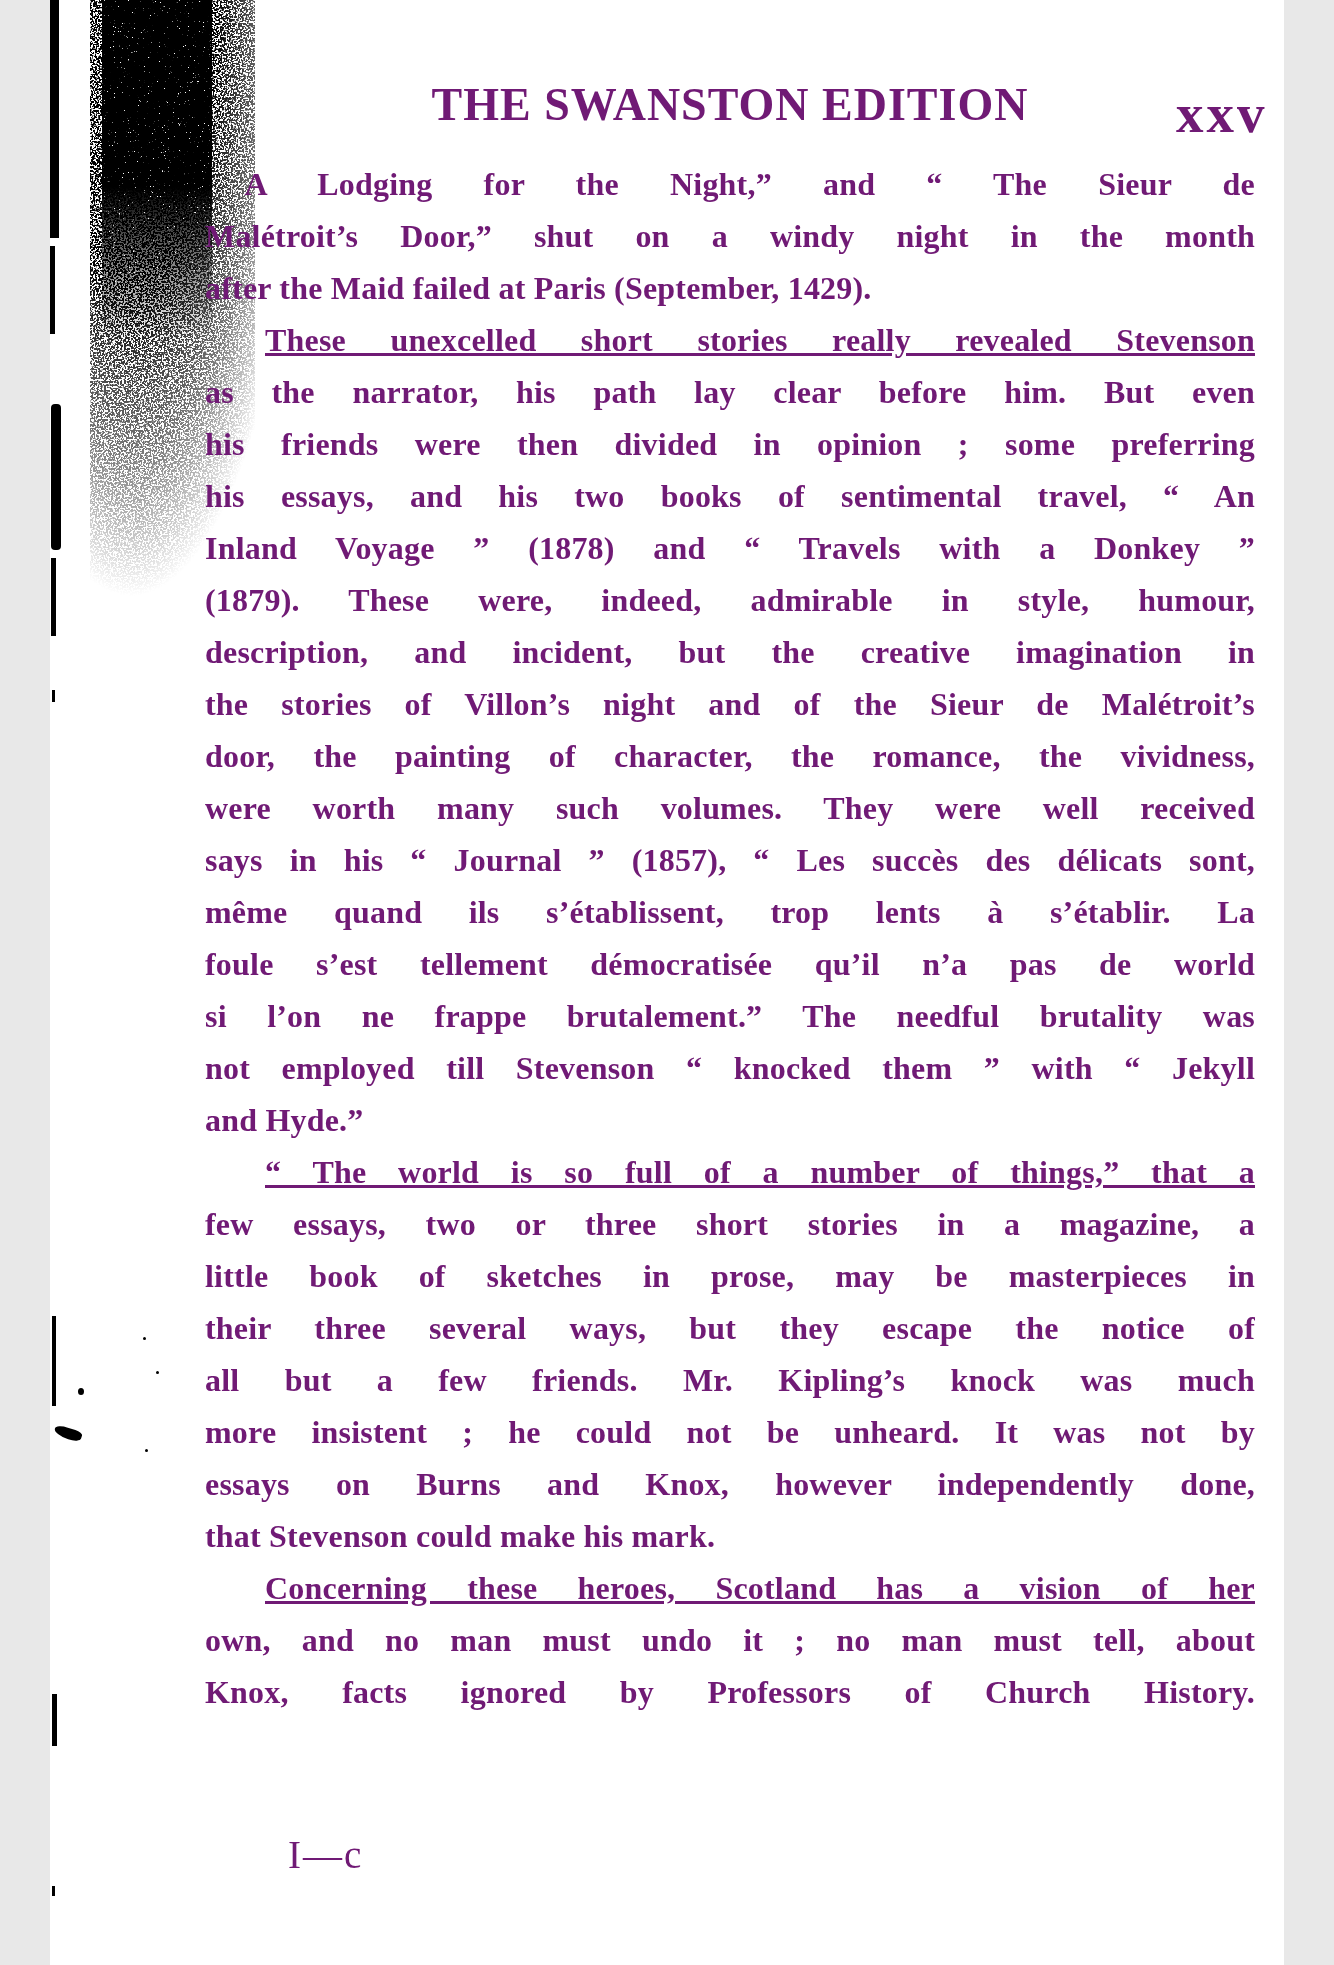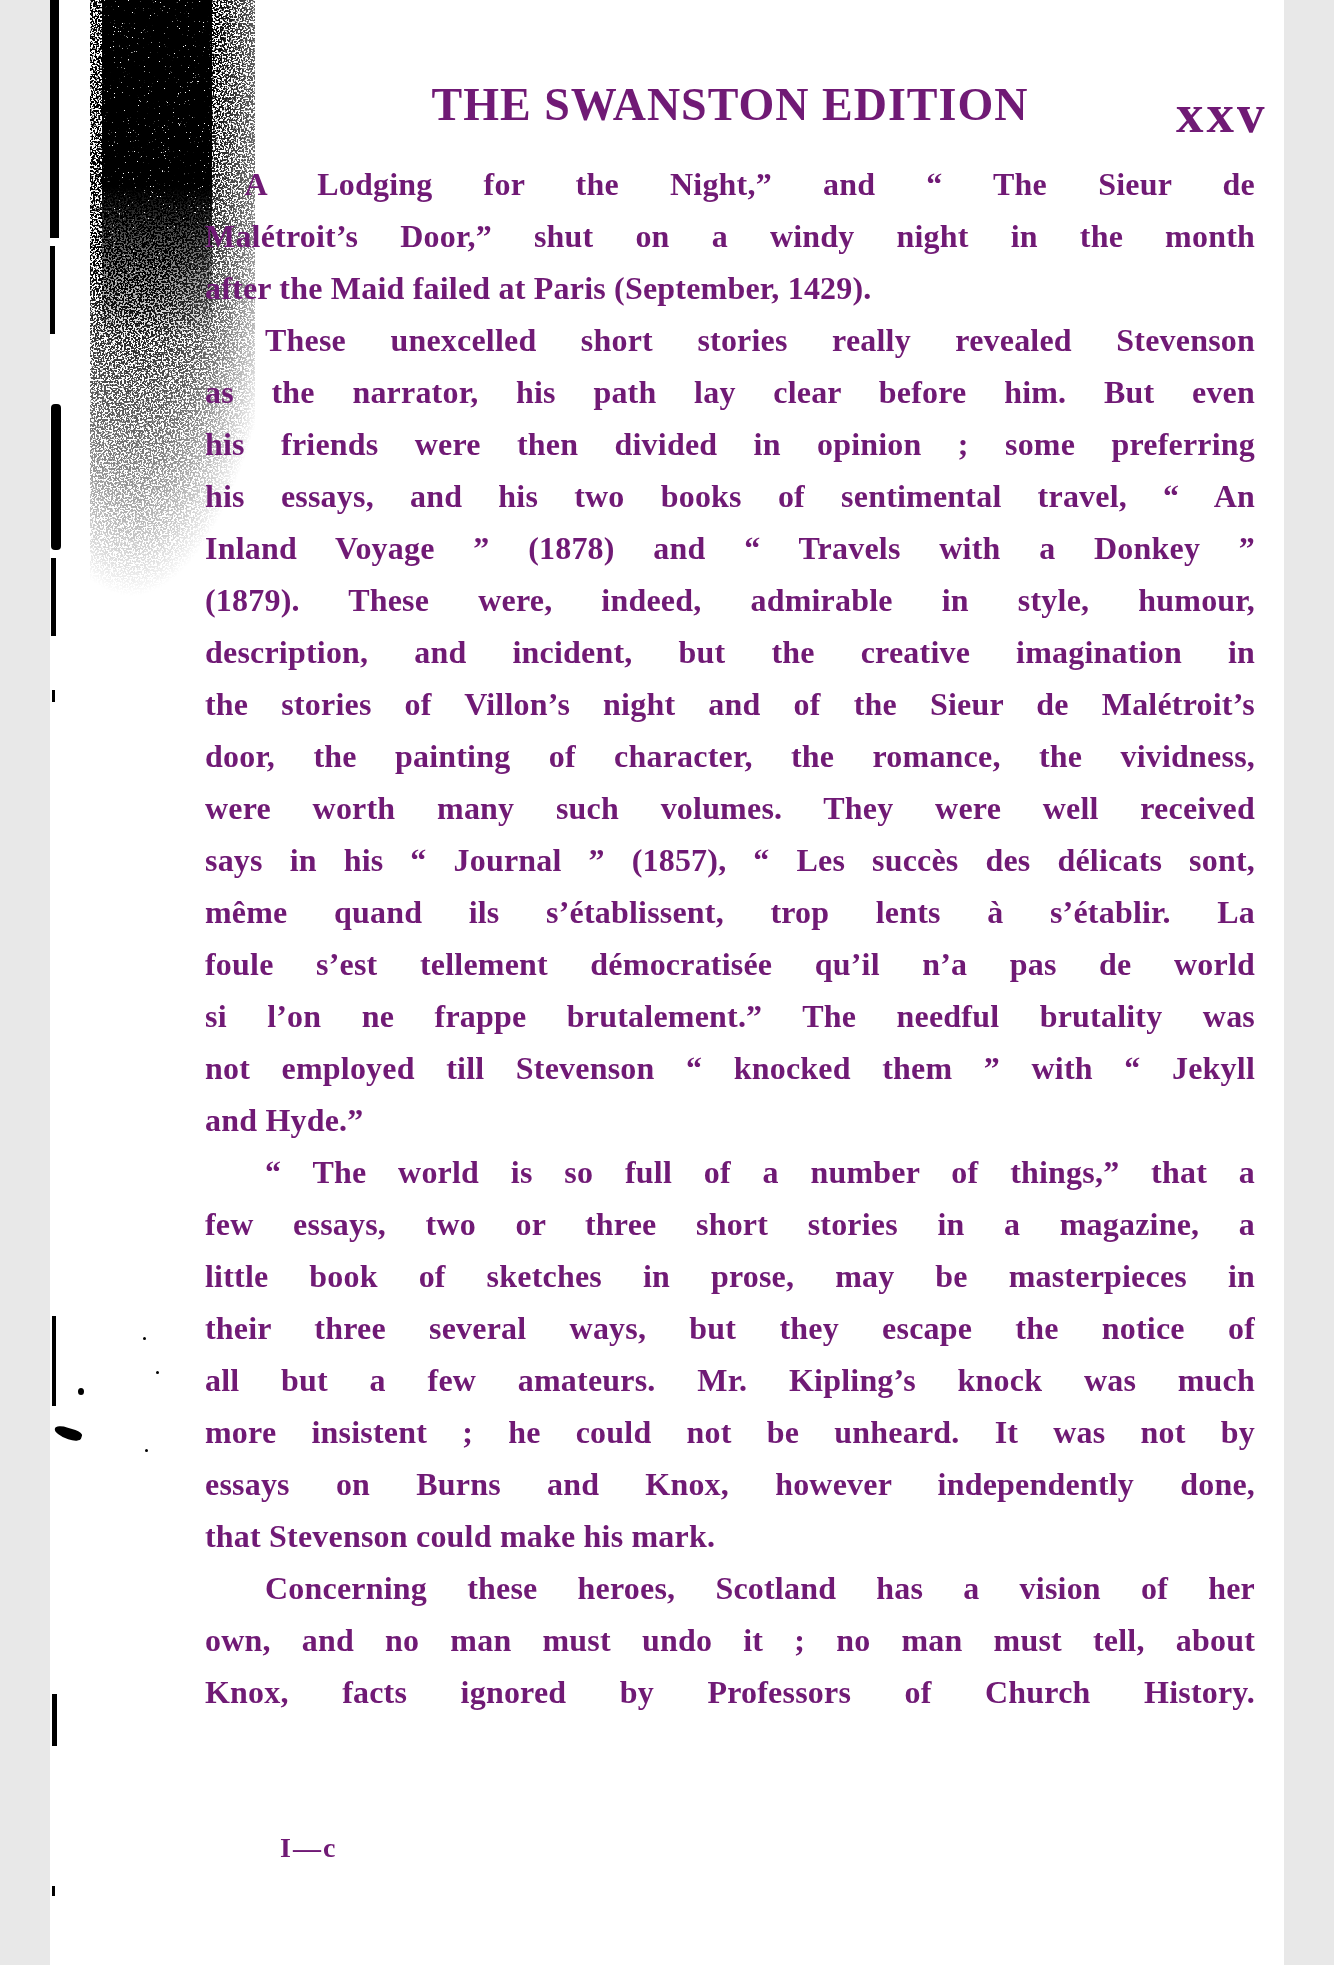--- a/index.html
+++ b/index.html
@@ -31,26 +31,26 @@
   }
   .line{
     height:52px;line-height:52px;
     font-size:32px;font-weight:700;
     letter-spacing:0.2px;
     text-align:justify;
     text-align-last:justify;
     overflow:hidden;
   }
   .line.last{text-align-last:left;}
-  .line.indent{text-indent:60px;}
+  .line.indent{text-indent:60px;text-decoration:underline;}
   .line.hang{text-indent:-26px;}
   
   #footer-sig{
-    position:absolute;left:230px;top:1832px;
-    font-size:28px;font-weight:700;letter-spacing:2px;
+    position:absolute;left:238px;top:1832px;
+    font-size:39px;font-weight:400;letter-spacing:2px;
   }
   
   .gutter{
     position:absolute;left:40px;top:0;width:165px;height:690px;
     -webkit-mask-image:radial-gradient(135% 108% at 25% 0%, #000 38%, rgba(0,0,0,.55) 60%, transparent 80%);
     mask-image:radial-gradient(135% 108% at 25% 0%, #000 38%, rgba(0,0,0,.55) 60%, transparent 80%);
   }
   .gutter-core{
     position:absolute;left:52px;top:0;width:110px;height:340px;
     -webkit-mask-image:linear-gradient(to bottom,#000 55%, transparent 100%);
@@ -124,21 +124,21 @@
       <div class="line">says in his “ Journal ” (1857), “ Les succès des délicats sont,</div>
       <div class="line">même quand ils s’établissent, trop lents à s’établir.  La</div>
       <div class="line">foule s’est tellement démocratisée qu’il n’a pas de world</div>
       <div class="line">si l’on ne frappe brutalement.”  The needful brutality was</div>
       <div class="line">not employed till Stevenson “ knocked them ” with “ Jekyll</div>
       <div class="line last">and Hyde.”</div>
       <div class="line indent">“ The world is so full of a number of things,” that a</div>
       <div class="line">few essays, two or three short stories in a magazine, a</div>
       <div class="line">little book of sketches in prose, may be masterpieces in</div>
       <div class="line">their three several ways, but they escape the notice of</div>
-      <div class="line">all but a few amateurs.  Mr. Kipling’s knock was much</div>
+      <div class="line">all but a few friends.  Mr. Kipling’s knock was much</div>
       <div class="line">more insistent ;  he could not be unheard.  It was not by</div>
       <div class="line">essays on Burns and Knox, however independently done,</div>
       <div class="line last">that Stevenson could make his mark.</div>
       <div class="line indent">Concerning these heroes, Scotland has a vision of her</div>
       <div class="line">own, and no man must undo it ;  no man must tell, about</div>
       <div class="line">Knox, facts ignored by Professors of Church History.</div>
     </div>
 
   <div id="footer-sig">I—c</div>
 

